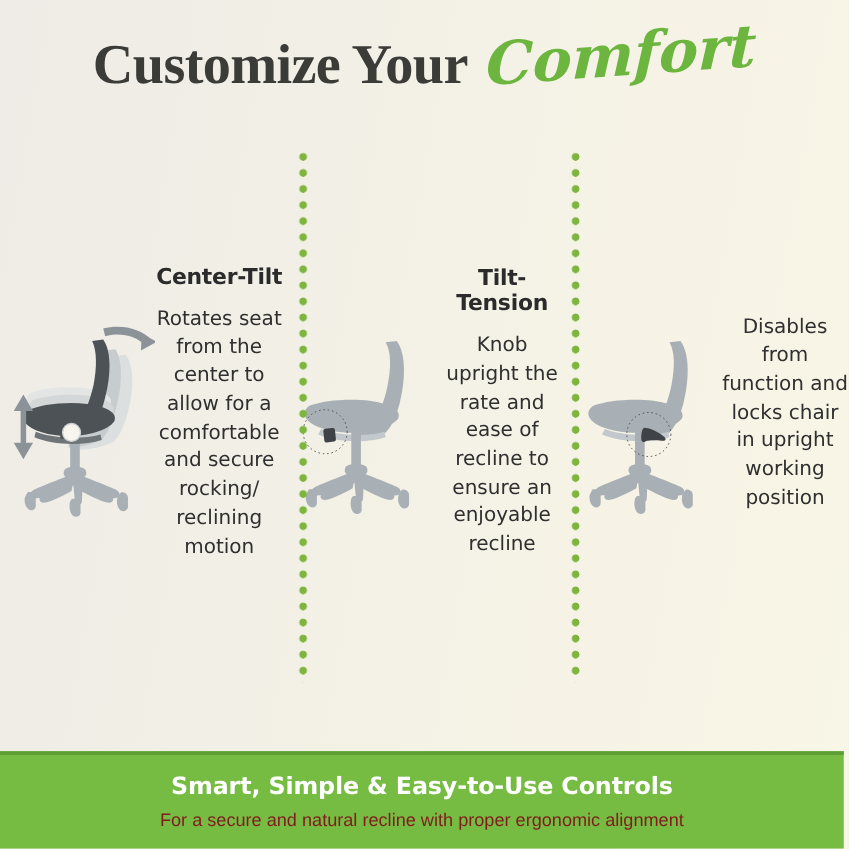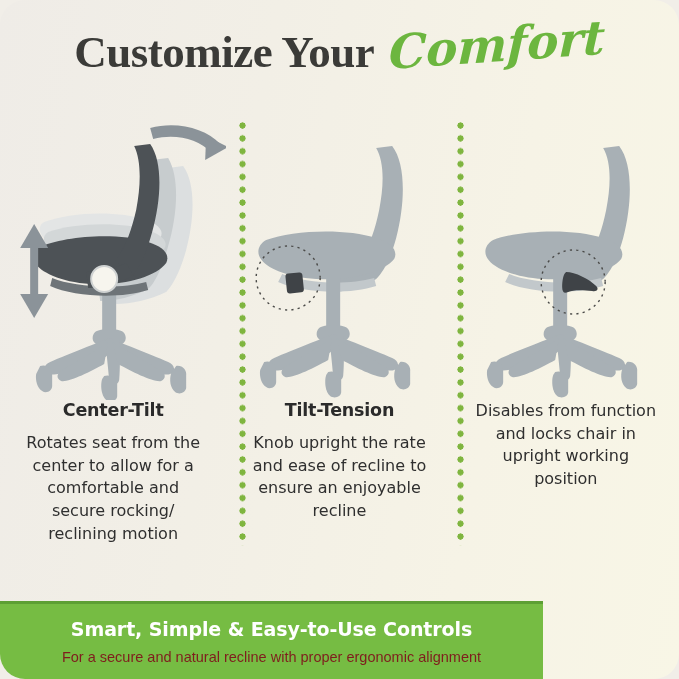--- a/index.html
+++ b/index.html
@@ -13,21 +13,20 @@
     font-family: "Liberation Sans", sans-serif;
     background: #f1eee8;
   }
 
   #infographic {
     position: relative;
     width: 679px;
     height: 679px;
     background: linear-gradient(100deg, #efece7 0%, #f2efe6 35%, #f6f3e6 70%, #f8f6e6 100%);
     overflow: hidden;
-    border-radius: 25px;
   }
 
   
   .header {
     position: absolute;
     top: 0; left: 0;
     width: 679px;
     height: 100px;
     display: flex;
     align-items: center;
@@ -63,21 +62,21 @@
     position: absolute;
     top: 100px; left: 0;
     width: 679px;
     height: 460px;
     display: flex;
   }
   .panel {
     position: relative;
     flex: 1 1 0;
     display: flex;
-    flex-direction: column;
+    flex-direction: row;
     align-items: center;
   }
   .art {
     position: relative;
     width: 100%;
     height: 300px;
   }
   .art svg {
     display: block;
     width: 100%;
@@ -114,21 +113,21 @@
     background-repeat: repeat-y;
   }
   #divider-1 { left: 239px; }
   #divider-2 { left: 457px; }
 
   
   .footer {
     position: absolute;
     left: 0;
     top: 601px;
-    width: 543px;
+    width: 675px;
     height: 78px;
     background: #76bc43;
     border-top: 3px solid #5d9f34;
     box-sizing: border-box;
     display: flex;
     flex-direction: column;
     align-items: center;
     justify-content: center;
   }
   .footer-title {

